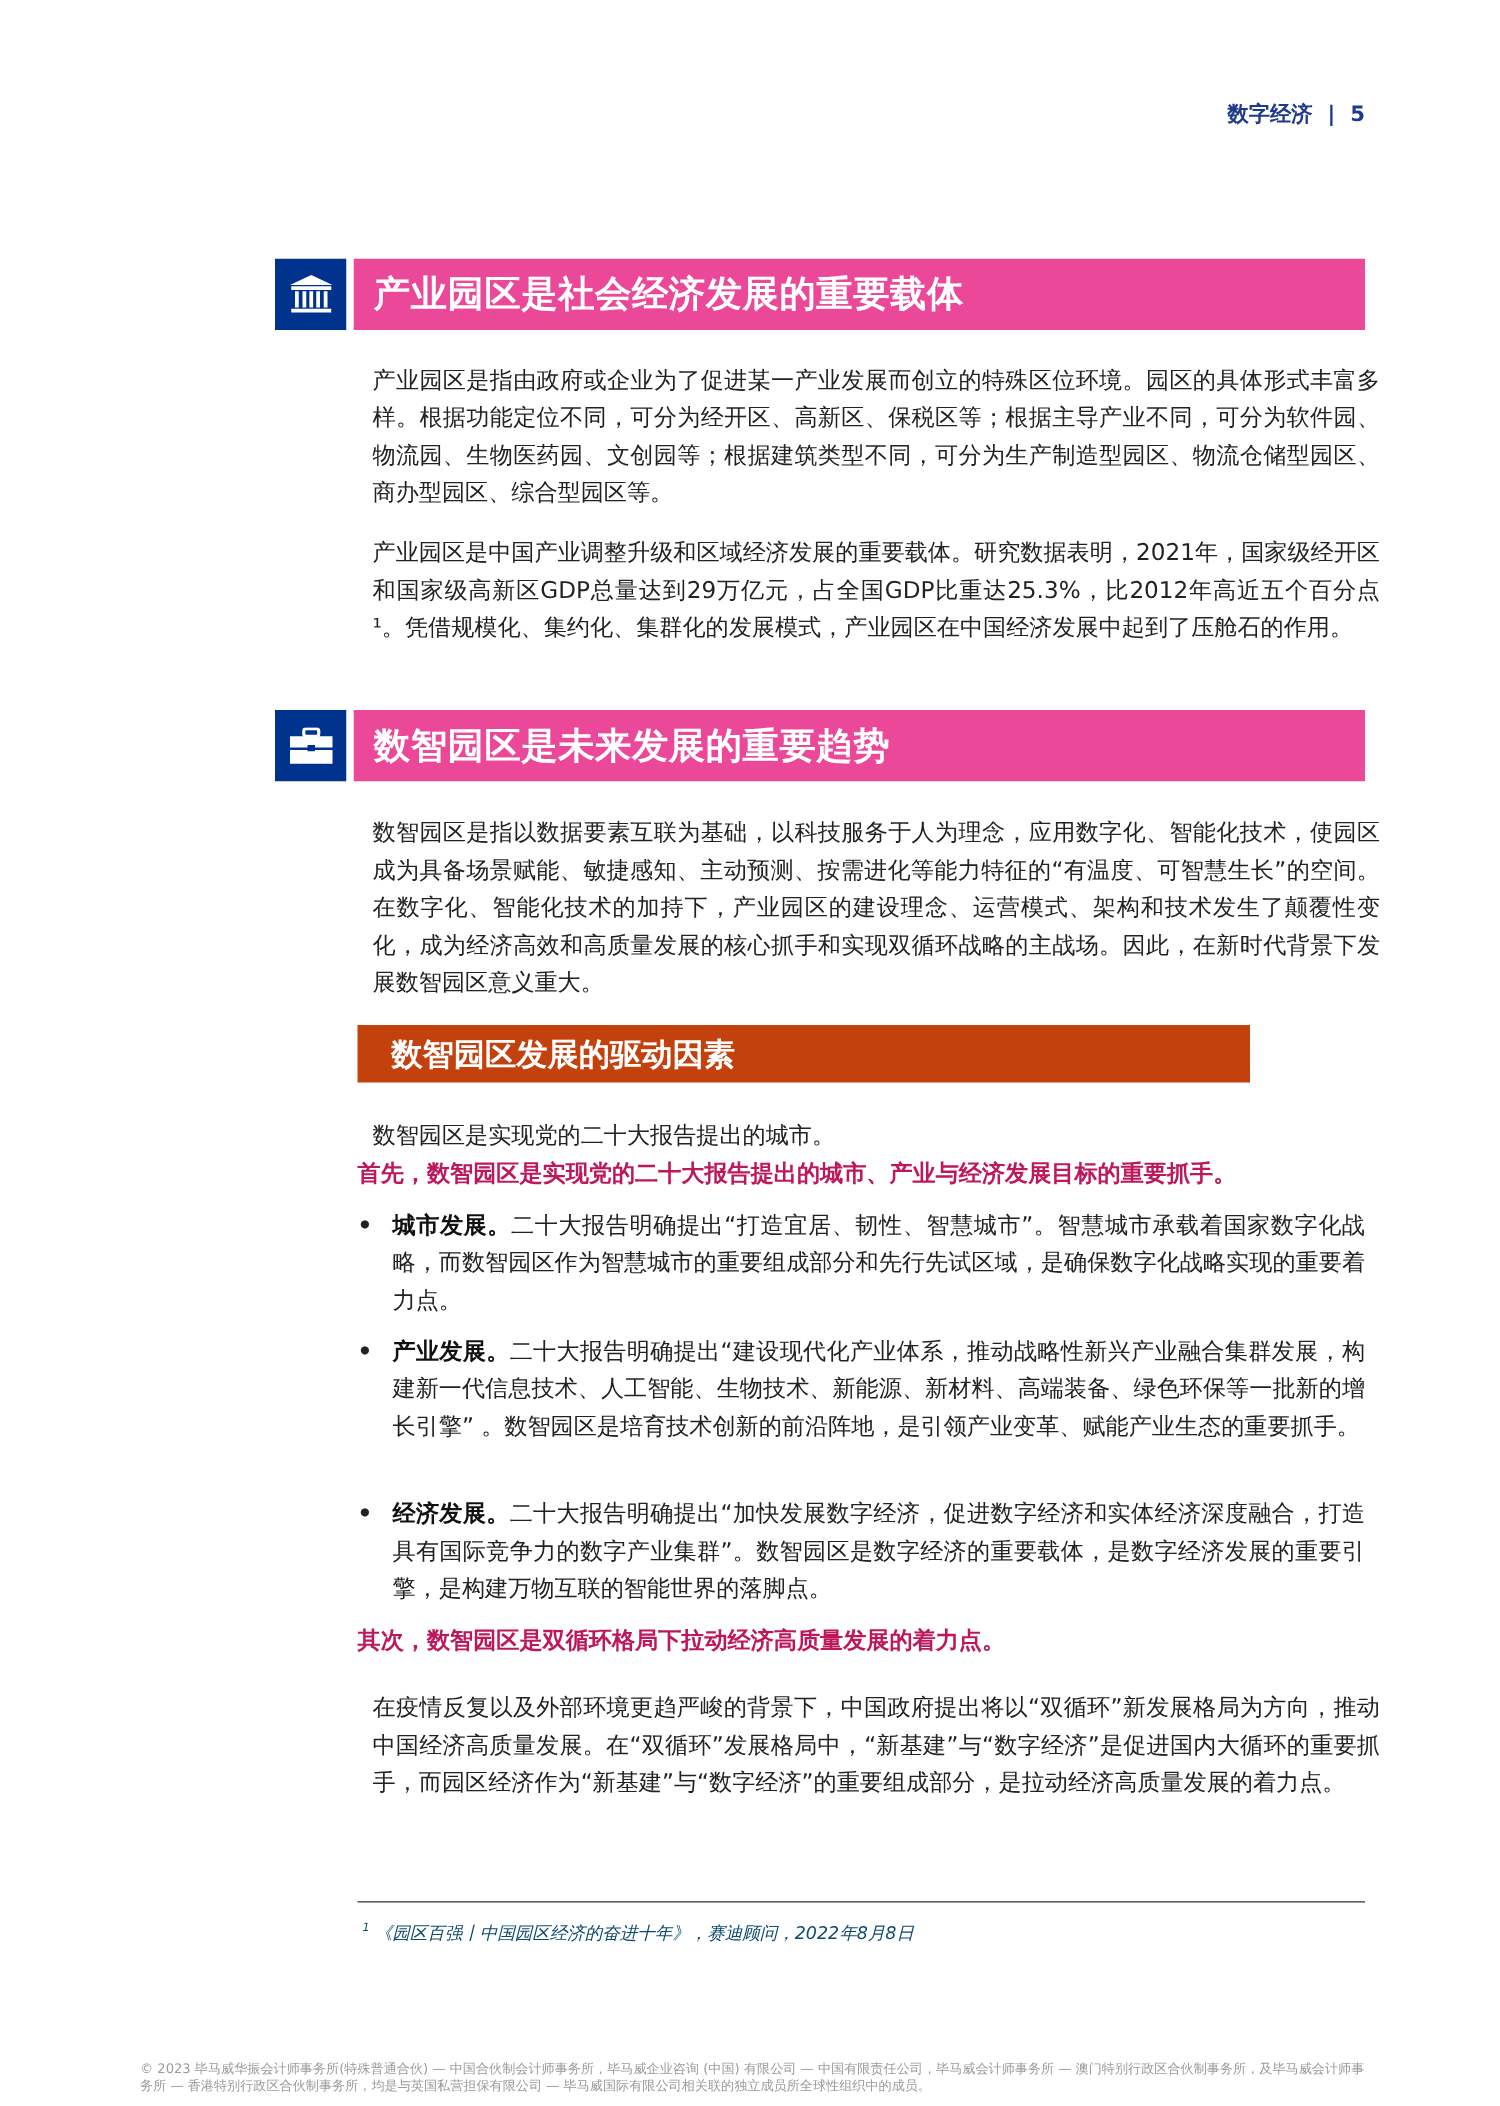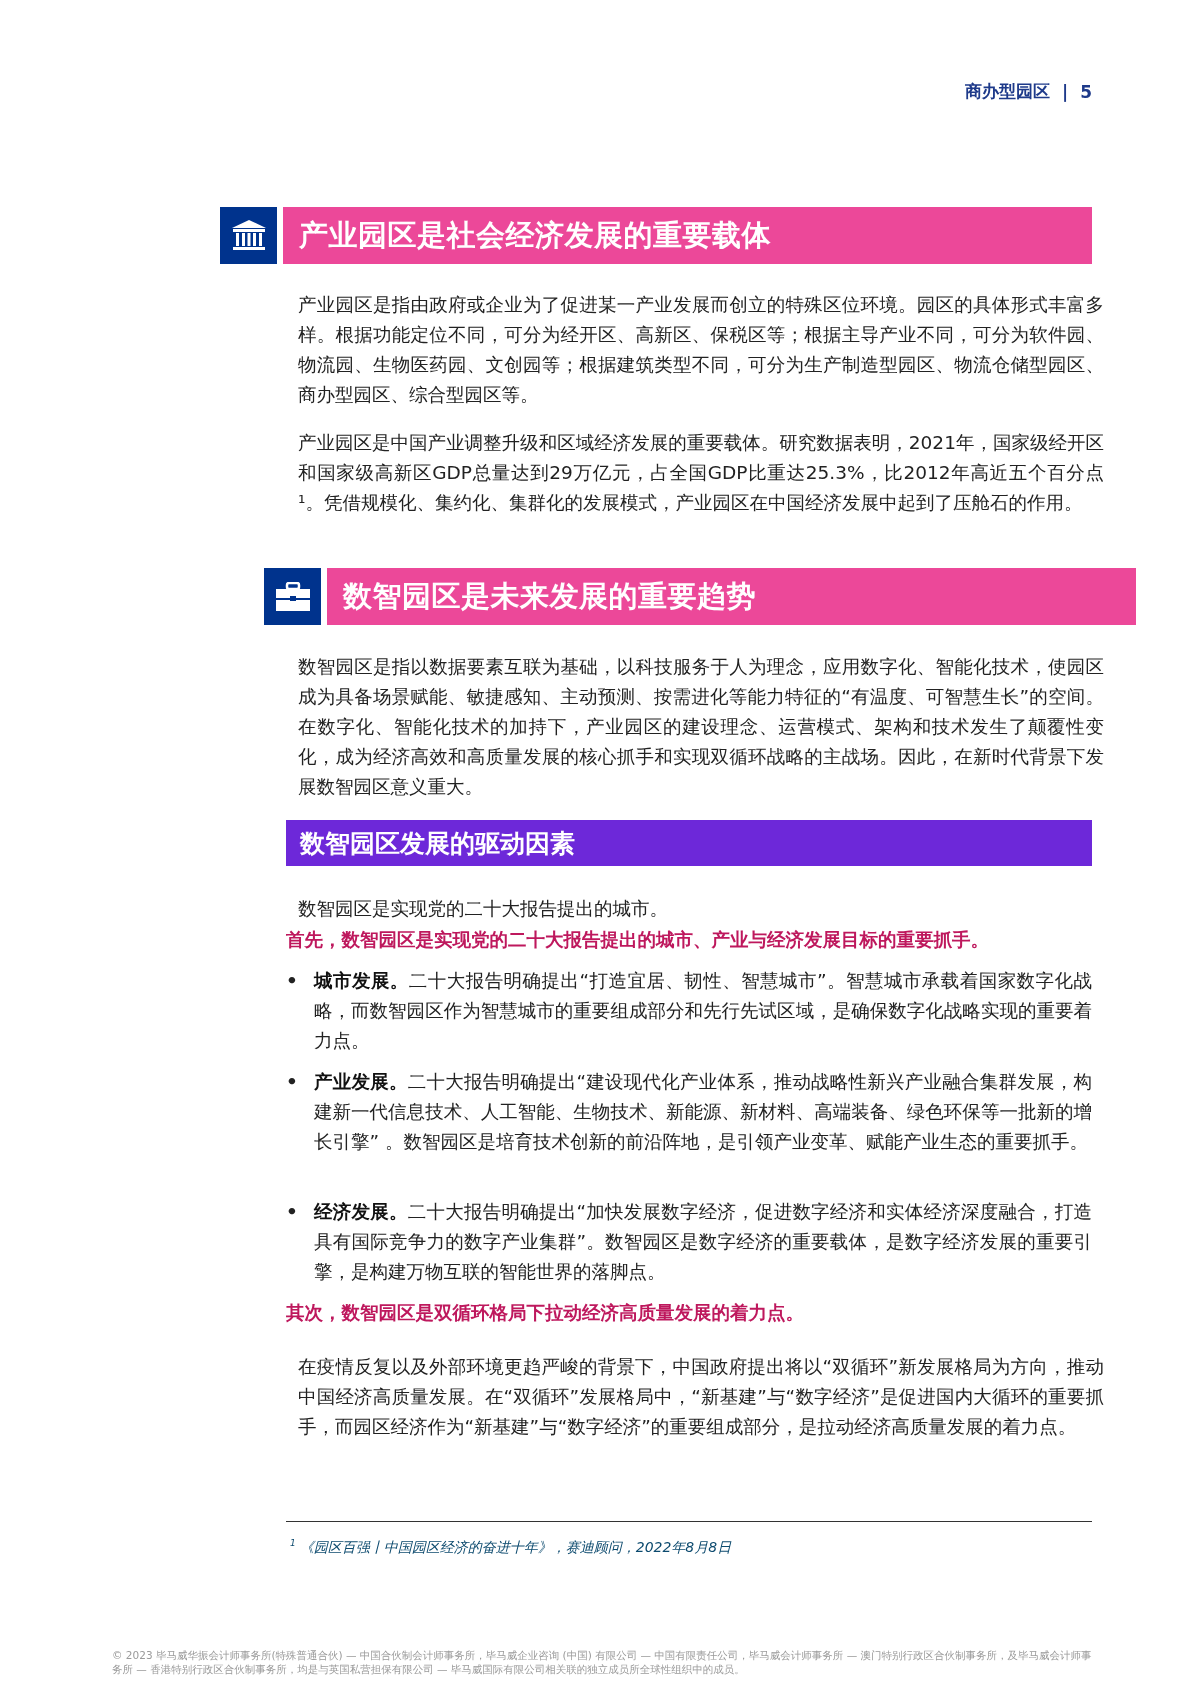--- a/index.html
+++ b/index.html
@@ -7,43 +7,43 @@
          font-family: "DejaVu Sans", "Liberation Sans", sans-serif; color: #1a1a1a; }
   .page-header { position: absolute; top: 80px; right: 108px; font-size: 17px; color: #1e3a8a;
                  display: flex; align-items: center; gap: 12px; font-weight: bold; }
   .page-header .sep { color: #1e3a8a; font-weight: bold; }
   .banner { position: absolute; left: 220px; width: 872px; height: 57px; display: flex; gap: 6px; }
   .banner .icon-box { width: 57px; height: 57px; background: #00338d; display: flex;
                       align-items: center; justify-content: center; }
   .banner .title-box { flex: 1; background: #ec4899; display: flex; align-items: center;
                        padding-left: 16px; color: #ffffff; font-size: 29px; font-weight: bold;
                        letter-spacing: 0.5px; }
-  .sub-banner { position: absolute; left: 286px; width: 806px; height: 46px; background: #6d28d9;
+  .sub-banner { position: absolute; left: 286px; width: 714px; height: 46px; background: #c2410c;
                 color: #ffffff; font-size: 25px; font-weight: bold; display: flex; align-items: center;
-                padding-left: 14px; box-sizing: border-box; }
+                padding-left: 27px; box-sizing: border-box; }
   .para { position: absolute; left: 286px; width: 806px; font-size: 18.5px; line-height: 30px;
           color: #222222; text-align: justify; margin: 12px; }
   .lead { position: absolute; left: 286px; width: 806px; font-size: 18.5px; line-height: 30px;
           color: #be185d; font-weight: bold; margin: 0; }
   .bullet { position: absolute; left: 286px; width: 806px; font-size: 18.5px; line-height: 30px;
             color: #222222; display: flex; }
   .bullet .dot { width: 28px; flex: none; font-weight: bold; }
   .bullet .body { flex: 1; text-align: justify; }
   .bullet .strong { font-weight: bold; color: #111111; }
   .rule { position: absolute; left: 286px; width: 806px; top: 1521px; height: 1px; background: #333333; }
   .footnote { position: absolute; left: 290px; top: 1538px; font-size: 14px; color: #0c4a6e; font-style: italic; }
   .footnote sup { font-size: 9px; margin-right: 4px; }
   .legal { position: absolute; left: 112px; top: 1648px; width: 980px; font-size: 10.5px;
            line-height: 14px; color: #9a9a9a; }
 </style>
 </head>
 <body>
 
 <div class="page-header">
-  <span>商办型园区</span>
+  <span>数字经济</span>
   <span class="sep">|</span>
   <span>5</span>
 </div>
 
 <div class="banner" style="top:207px;">
   <div class="icon-box">
     <svg width="36" height="34" viewBox="0 0 36 34">
       <polygon points="18,1 35,9 1,9" fill="#fff"></polygon>
       <rect x="2" y="10" width="32" height="3" fill="#fff"></rect>
       <rect x="5" y="14" width="3" height="13" fill="#fff"></rect>
@@ -53,21 +53,21 @@
       <rect x="28" y="14" width="3" height="13" fill="#fff"></rect>
       <rect x="2" y="28" width="32" height="3" fill="#fff"></rect>
     </svg>
   </div>
   <div class="title-box">产业园区是社会经济发展的重要载体</div>
 </div>
 
 <p class="para" style="top:278px;">产业园区是指由政府或企业为了促进某一产业发展而创立的特殊区位环境。园区的具体形式丰富多样。根据功能定位不同，可分为经开区、高新区、保税区等；根据主导产业不同，可分为软件园、物流园、生物医药园、文创园等；根据建筑类型不同，可分为生产制造型园区、物流仓储型园区、商办型园区、综合型园区等。</p>
 <p class="para" style="top:416px;">产业园区是中国产业调整升级和区域经济发展的重要载体。研究数据表明，2021年，国家级经开区和国家级高新区GDP总量达到29万亿元，占全国GDP比重达25.3%，比2012年高近五个百分点¹。凭借规模化、集约化、集群化的发展模式，产业园区在中国经济发展中起到了压舱石的作用。</p>
 
-<div class="banner" style="top:568px;margin-left:44px;">
+<div class="banner" style="top:568px;">
   <div class="icon-box">
     <svg width="36" height="30" viewBox="0 0 36 30">
       <rect x="12" y="1" width="12" height="6" rx="2" fill="none" stroke="#fff" stroke-width="2.5"></rect>
       <rect x="1" y="7" width="34" height="9" fill="#fff"></rect>
       <rect x="1" y="18" width="34" height="11" fill="#fff"></rect>
       <rect x="15" y="14" width="6" height="5" fill="#00338d"></rect>
     </svg>
   </div>
   <div class="title-box">数智园区是未来发展的重要趋势</div>
 </div>

